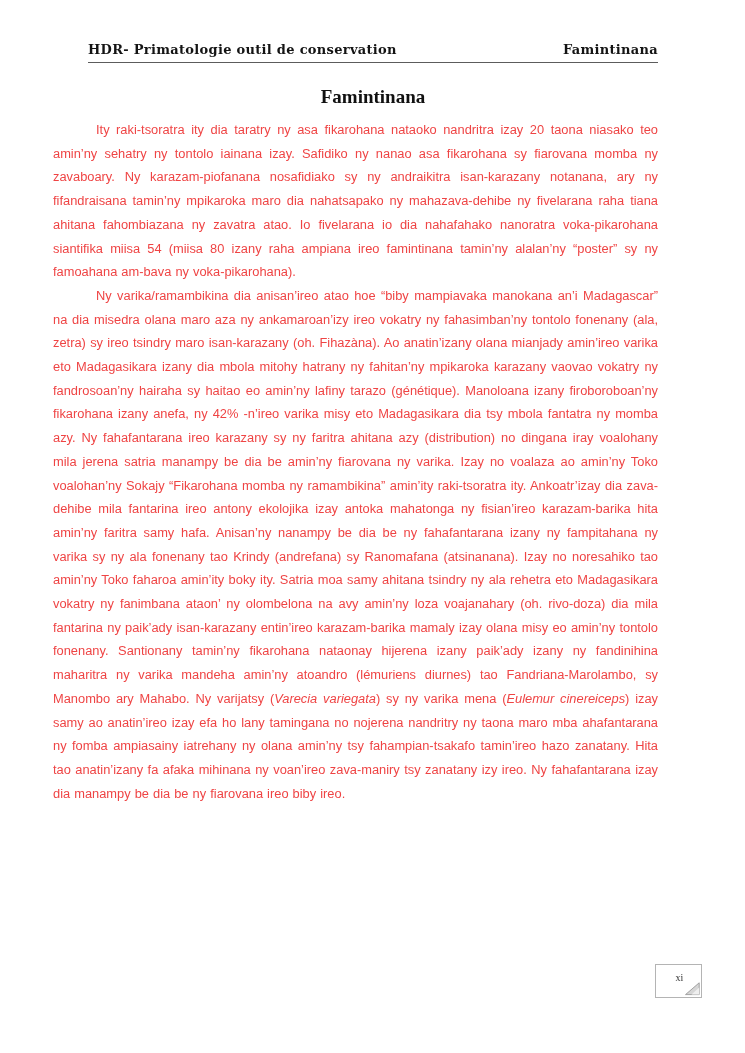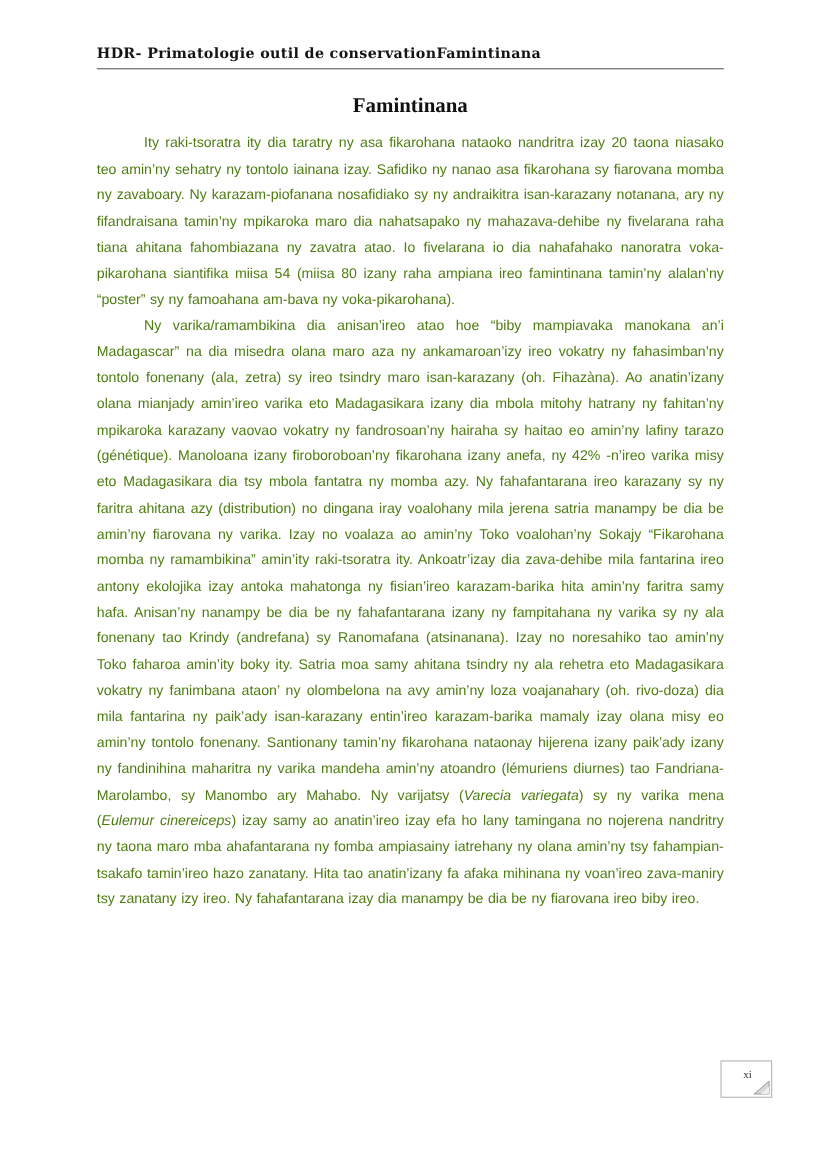--- a/index.html
+++ b/index.html
@@ -7,20 +7,21 @@
     position:relative;
     width:745px;
     height:1053px;
     background:#ffffff;
     overflow:hidden;
     font-family:"Liberation Sans", sans-serif;
     color:#262626;
   }
   .running-header {
     display:flex;
+    justify-content:space-between;
     align-items:baseline;
     margin:0 87px 0 88px;
     padding-top:42px;
     padding-bottom:5px;
     border-bottom:1.5px solid #5c5c5c;
     font-family:"DejaVu Serif", serif;
     font-weight:700;
     font-size:13px;
     letter-spacing:0.3px;
     color:#141414;
@@ -28,26 +29,26 @@
   .doc-title {
     margin:22px 87px 0 88px;
     text-align:center;
     font-family:"Liberation Serif", serif;
     font-size:19px;
     font-weight:700;
     color:#111111;
     line-height:24px;
   }
   .body-para {
-    margin:9px 87px 0 88px;
+    margin:9px 87px 0 53px;
     text-align:justify;
     text-indent:43px;
     font-size:12.85px;
     line-height:23.7px;
-    color:#4d7c0f;
+    color:#ef4444;
     word-spacing:0.5px;
   }
   .body-para + .body-para { margin-top:0; }
   .body-para em { }
   .page-number-box {
     position:absolute;
     left:655px;
     top:964px;
     width:47px;
     height:34px;

